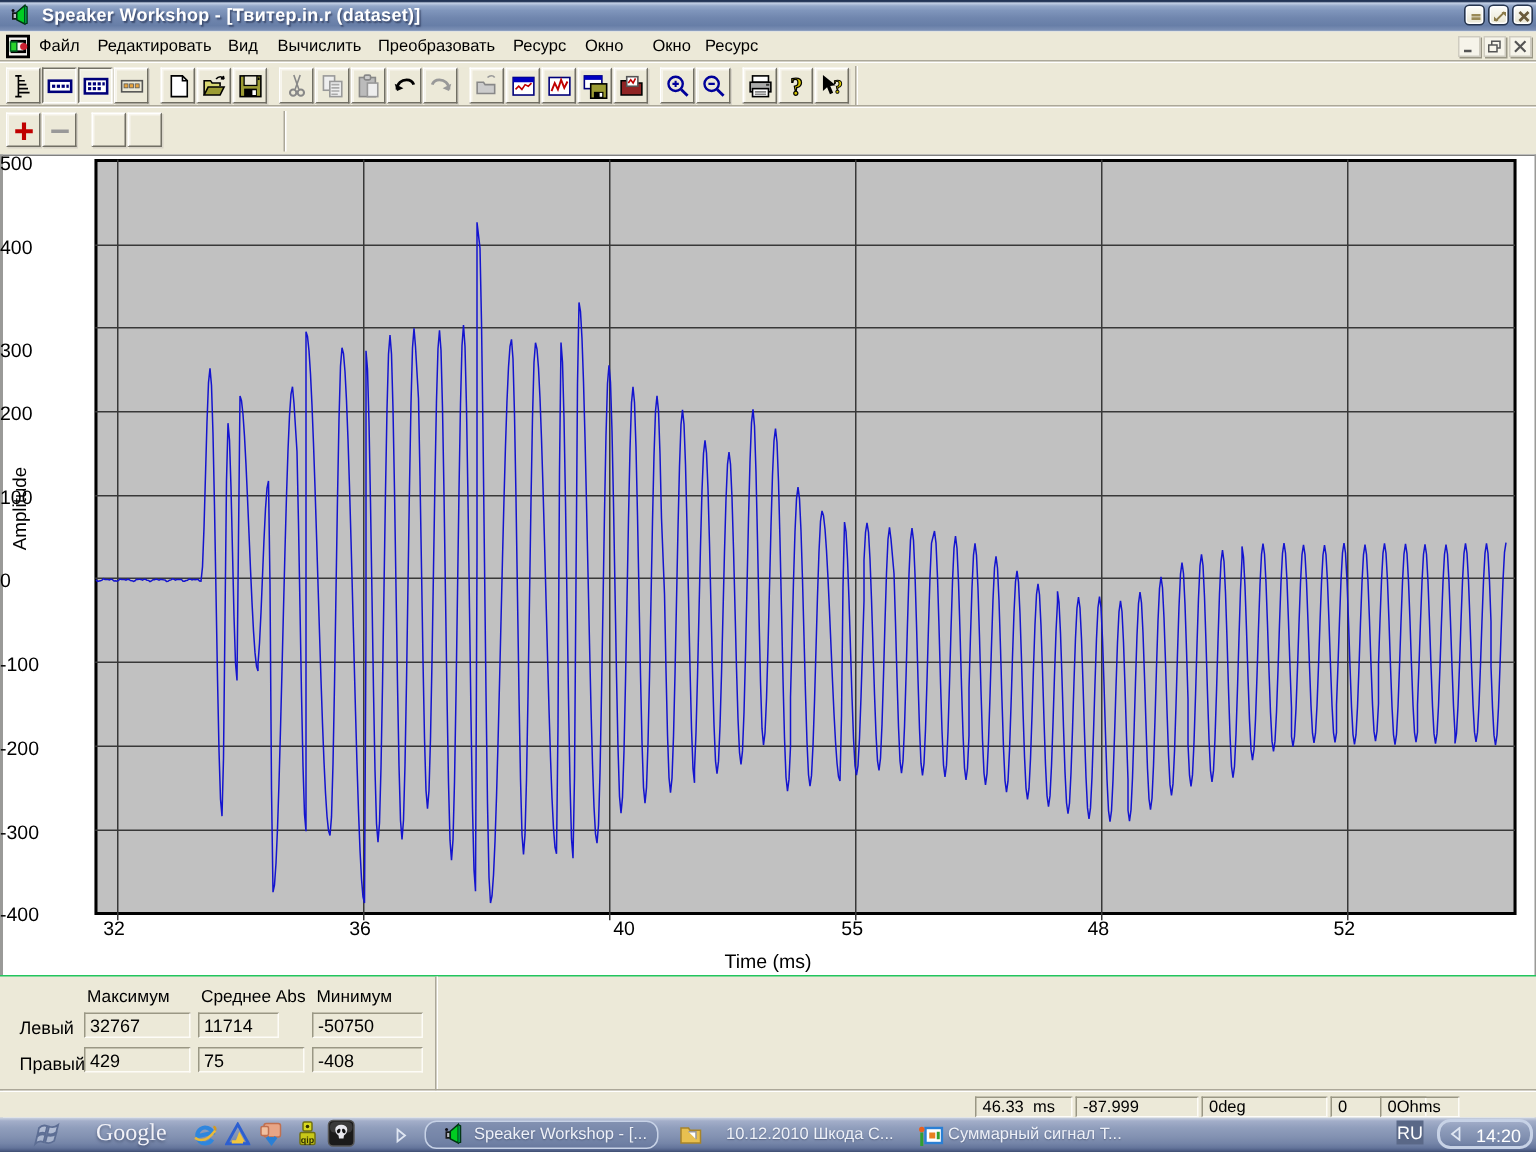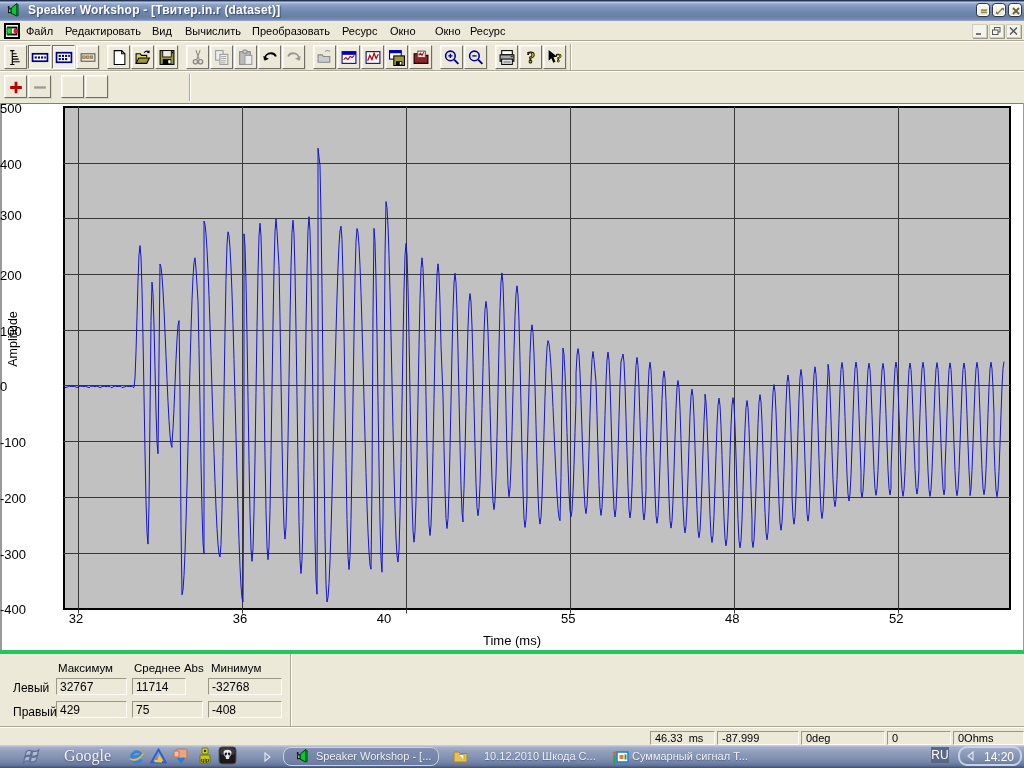--- a/index.html
+++ b/index.html
@@ -29,21 +29,21 @@
 .tbtn.pressed {border-color:#716F64 #fff #fff #716F64;background:#F1EFE2}
 
 #chart {left:0;top:103px;width:1024px;height:547px;background:#fff;border-top:1px solid #808080}
 #plot {left:62.5px;top:1.5px;width:948px;height:504px;background:#C1C1C1;border:2px solid #000}
 .ylab {left:0;width:56px;font-size:13px;line-height:13px;color:#000;position:absolute}
 .xlab {top:611.0px;width:44px;text-align:center;font-size:13px;color:#000;position:absolute}
 #amp {left:-22px;top:332px;width:70px;text-align:center;font-size:12.5px;transform:rotate(-90deg)}
 #timelab {left:462px;top:632.5px;width:100px;text-align:center;font-size:13px}
 #chartsvg {position:absolute;left:0;top:0}
 
-#stats {left:0;top:650px;width:1024px;height:77px;background:#ECE9D8;border-top:4px solid #22c55e}
+#stats {left:0;top:650px;width:1024px;height:77px;background:#ECE9D8;border-top:1px solid #22c55e}
 #stats .hdr {top:8px;font-size:11.5px;color:#000}
 #stats .rl {font-size:12px;color:#000}
 .ibox {height:17px;background:#ECE9D8;border:1px solid;border-color:#9a9784 #fdfcf7 #fdfcf7 #9a9784;
 font-size:12px;color:#000;padding:1px 0 0 3px}
 #vdiv {left:290px;top:0px;width:2px;height:77px;border-left:1px solid #aca899;border-right:1px solid #fff}
 
 #sbar {left:0;top:727px;width:1024px;height:18px;background:#ECE9D8;border-top:1px solid #fff}
 #sbar:before {content:"";position:absolute;left:0;top:-2px;width:1024px;height:1px;background:#aca899}
 .sbox {top:3px;height:14px;border:1px solid;border-color:#9a9784 #fdfcf7 #fdfcf7 #9a9784;
 font-size:11px;padding:0 0 0 4px;color:#000}
@@ -336,59 +336,59 @@
 <line x1="63.5" y1="385.5" x2="1010" y2="385.5"></line>
 <line x1="63.5" y1="441.5" x2="1010" y2="441.5"></line>
 <line x1="63.5" y1="497.5" x2="1010" y2="497.5"></line>
 <line x1="63.5" y1="553.5" x2="1010" y2="553.5"></line>
   </g>
   <polyline points="64,386.6 65,387.6 66,387.3 67,387.2 68,386.7 69,385.8 70,386.4 71,386.4 72,386.3 73,386.6 74,386.1 75,386.4 76,387.3 77,387.2 78,387.5 79,386.9 80,386.0 81,386.3 82,386.3 83,386.3 84,386.7 85,386.1 86,386.3 87,387.0 88,387.1 89,387.6 90,387.2 91,386.2 92,386.4 93,386.1 94,386.3 95,386.8 96,386.1 97,386.2 98,386.8 99,386.9 100,387.7 101,387.3 102,386.5 103,386.5 104,386.0 105,386.3 106,386.8 107,386.2 108,386.3 109,386.5 110,386.6 111,387.6 112,387.5 113,386.8 114,386.6 115,385.9 116,386.2 117,386.7 118,386.2 119,386.4 120,386.4 121,386.4 122,387.5 123,387.5 124,387.0 125,386.9 126,386.0 127,386.1 128,386.6 129,386.2 130,386.5 131,386.3 132,386.2 133,387.3 134,387.4 135,377.9 136,351.9 137,316.5 138,281.1 139,255.1 140,245.6 141,257.0 142,289.3 143,337.8 144,394.9 145,452.0 146,500.4 147,532.8 148,544.1 149,505.7 150,413.1 151,320.5 152,282.1 153,293.6 154,325.0 155,367.9 156,410.8 157,442.2 158,453.7 159,358.9 160,264.0 161,267.1 162,276.3 163,290.9 164,309.9 165,332.0 166,355.7 167,379.4 168,401.6 169,420.6 170,435.1 171,444.3 172,447.4 172,442.6 173,428.8 174,408.3 175,384.0 176,359.7 177,339.2 178,325.4 179,320.6 180,389.1 181,526.2 182,594.8 183,589.9 184,575.5 185,552.4 186,522.0 187,486.0 188,446.6 189,406.0 190,366.5 191,330.5 192,300.1 193,277.1 194,262.7 195,257.8 196,269.0 198,301.2 199,349.2 200,405.9 201,462.6 202,510.7 203,542.8 204,554.1 204,387.6 204,221.1 205,224.3 206,233.9 207,249.4 208,270.3 209,295.8 210,324.8 211,356.3 212,389.1 213,421.8 214,453.3 215,482.4 216,507.8 217,528.7 218,544.2 219,553.8 220,557.0 221,544.6 222,509.4 223,456.6 224,394.4 225,332.2 226,279.4 227,244.1 228,231.8 229,235.8 230,247.8 231,267.1 232,293.0 233,324.3 234,359.7 235,397.5 236,436.3 237,474.1 238,509.5 239,540.8 240,566.7 241,586.0 242,598.0 243,602.0 244,417.9 244,233.8 245,246.2 246,281.7 247,334.9 248,397.6 249,460.3 250,513.5 251,549.0 252,561.4 253,548.6 254,511.9 255,457.1 256,392.4 257,327.7 258,272.8 259,236.1 260,223.3 261,236.1 262,272.6 263,327.1 264,391.5 265,455.9 266,510.5 267,546.9 268,559.7 269,546.8 270,509.8 271,454.5 272,389.3 273,324.1 274,268.8 275,231.9 276,218.9 277,231.1 279,265.8 280,317.8 281,379.0 282,440.3 283,492.2 284,526.9 285,539.1 286,527.0 287,492.4 288,440.7 289,379.6 290,318.6 291,266.9 292,232.3 293,220.2 294,233.6 295,271.9 296,329.2 297,396.8 298,464.4 299,521.8 300,560.1 301,573.5 302,559.9 303,521.3 304,463.4 305,395.1 306,326.8 307,269.0 308,230.3 309,216.7 310,231.1 311,272.0 312,333.2 313,405.5 314,477.7 315,538.9 316,579.9 317,594.2 318,371.2 318,148.2 320,165.4 321,214.6 322,288.3 323,375.1 324,461.9 325,535.6 326,584.8 327,602.0 328,597.3 329,583.4 330,561.0 331,531.3 332,495.7 333,455.9 334,414.1 335,372.3 336,332.6 337,297.0 338,267.2 339,244.8 340,230.9 341,226.2 342,239.3 343,276.5 344,332.2 345,397.9 346,463.6 347,519.3 348,556.5 349,569.6 350,556.6 351,519.6 352,464.3 353,399.0 354,333.8 355,278.4 356,241.5 357,228.5 358,232.7 359,245.3 360,265.6 361,292.6 362,324.9 363,360.9 364,398.8 365,436.7 366,472.7 367,505.0 368,532.0 369,552.3 370,564.9 371,569.2 372,484.0 373,313.6 374,228.4 375,241.5 376,278.8 377,334.5 378,400.3 379,466.1 380,521.9 381,559.1 382,572.2 383,517.9 384,386.9 385,255.9 386,201.6 387,207.8 388,225.8 389,254.4 390,291.7 391,335.2 392,381.9 393,428.5 394,472.0 395,509.3 396,537.9 397,555.9 398,562.1 399,550.0 400,515.4 401,463.7 402,402.8 403,341.8 404,290.1 405,255.6 406,243.5 407,254.8 408,287.2 409,335.7 410,392.9 411,450.0 412,498.5 413,530.9 414,542.2 415,531.4 416,500.6 417,454.4 418,400.0 419,345.6 420,299.4 421,268.6 422,257.8 423,268.3 424,298.4 425,343.5 426,396.6 427,449.7 428,494.8 429,524.9 430,535.5 431,525.1 432,495.7 433,451.6 434,399.6 435,347.6 436,303.6 437,274.1 438,263.8 439,273.9 440,302.5 441,345.5 443,396.1 444,446.8 445,489.7 446,518.4 447,528.5 448,518.8 449,491.1 450,449.7 451,400.9 452,352.0 453,310.6 454,283.0 455,273.2 456,282.7 457,309.7 458,350.0 459,397.6 460,445.2 461,485.5 462,512.4 463,521.9 463,513.2 464,488.5 465,451.4 466,407.7 467,364.1 468,327.0 469,302.3 470,293.6 471,302.0 472,326.1 473,362.2 474,404.7 475,447.2 476,483.2 477,507.3 478,515.7 479,507.6 480,484.3 481,449.6 482,408.6 483,367.6 484,332.8 485,309.6 486,301.4 487,309.4 488,331.9 489,365.7 490,405.5 491,445.4 492,479.1 493,501.7 494,509.6 495,500.6 496,475.0 497,436.6 498,391.3 499,346.0 500,307.6 501,281.9 502,272.9 503,284.0 504,315.0 505,359.9 506,409.7 507,454.6 508,485.6 509,496.7 510,488.7 511,465.8 512,431.6 513,391.2 514,350.9 515,316.7 516,293.8 517,285.8 518,295.0 519,321.2 520,360.3 521,406.6 522,452.8 523,492.0 524,518.2 525,527.4 526,519.6 527,497.7 527,464.8 528,426.1 529,387.4 530,354.5 531,332.6 532,324.8 533,332.4 534,354.0 535,386.4 536,424.5 537,462.6 538,494.9 539,516.5 540,524.1 541,517.1 542,497.2 543,467.5 544,432.4 545,397.2 546,367.5 547,347.6 548,340.6 549,343.7 550,352.7 551,367.0 552,385.6 553,407.4 554,430.7 555,454.0 556,475.7 557,494.3 558,508.7 559,517.7 560,520.7 561,477.5 562,391.2 563,348.0 564,354.4 565,372.7 566,400.1 567,432.4 568,464.7 569,492.1 570,510.4 571,516.8 572,510.4 573,492.2 574,464.9 575,432.7 576,400.6 576,373.3 577,355.0 578,348.6 579,354.9 580,372.8 581,399.6 582,431.1 583,462.7 584,489.4 585,507.3 586,513.6 587,505.5 588,483.1 589,450.6 590,414.5 591,382.0 592,359.5 593,351.5 594,359.6 596,382.3 597,415.2 598,451.7 599,484.5 600,507.3 601,515.4 602,507.3 603,484.6 604,451.9 605,415.5 606,382.7 607,360.1 608,352.0 609,360.2 610,383.0 611,416.1 612,452.8 613,485.9 614,508.8 615,517.0 616,508.9 617,486.3 618,453.6 619,417.3 620,384.7 621,362.0 623,354.0 624,362.1 625,384.9 626,417.7 627,454.3 628,487.1 629,509.9 630,518.0 631,510.1 632,487.8 633,455.6 634,419.9 635,387.7 636,365.4 637,357.4 638,365.5 639,388.0 640,420.6 641,456.8 642,489.4 643,511.9 644,520.0 645,512.2 646,490.3 646,458.6 647,423.6 648,391.9 649,370.0 650,362.2 651,370.2 652,392.6 653,424.9 654,460.7 655,493.0 656,515.4 657,523.3 658,515.8 659,494.7 660,464.1 661,430.2 662,399.6 663,378.5 664,370.9 665,378.7 666,400.5 667,432.0 668,467.0 669,498.5 670,520.4 671,528.1 672,520.8 673,500.4 674,470.8 675,437.9 676,408.3 677,387.8 678,380.5 679,388.1 680,409.2 681,439.8 682,473.7 683,504.2 684,525.4 685,532.9 686,525.8 687,505.9 688,477.0 689,445.0 690,416.2 691,396.3 692,389.2 693,396.5 694,417.1 695,446.9 696,480.0 697,509.8 698,530.4 699,537.7 700,530.6 701,510.7 702,481.9 703,450.0 704,421.2 705,401.3 705,394.2 706,401.5 707,422.1 708,451.9 709,484.9 710,514.6 711,535.2 712,542.5 713,535.4 714,515.3 715,486.4 716,454.2 717,425.3 718,405.3 719,398.1 720,405.4 721,425.9 722,455.6 723,488.5 724,518.1 725,538.6 726,545.9 727,538.6 728,518.0 729,488.3 730,455.3 731,425.6 732,405.0 733,397.7 734,405.1 735,425.9 736,456.0 737,489.5 738,519.6 739,540.4 740,547.8 741,540.5 742,520.1 743,490.6 744,457.8 745,428.2 746,407.8 747,400.5 748,407.8 749,428.2 750,457.6 751,490.4 752,519.8 752,540.2 753,547.5 754,539.9 755,518.7 756,488.1 757,454.1 758,423.5 759,402.3 760,394.7 761,401.9 762,422.0 763,451.1 764,483.4 765,512.5 766,532.7 767,539.8 768,532.2 769,510.6 770,479.5 771,444.9 772,413.8 773,392.3 774,384.6 775,391.8 776,412.0 777,441.2 778,473.7 779,502.9 780,523.1 781,530.3 782,522.6 783,501.1 784,470.0 785,435.4 786,404.3 787,382.7 788,375.0 789,382.4 790,403.1 791,433.0 792,466.2 792,496.1 793,516.8 794,524.2 795,516.6 796,495.1 797,464.1 798,429.6 799,398.6 800,377.1 801,369.5 802,377.0 803,398.0 804,428.5 805,462.2 806,492.6 807,513.7 808,521.2 809,513.6 810,492.1 811,461.2 812,426.8 813,395.8 814,374.4 815,366.8 816,374.3 817,395.3 818,425.7 819,459.5 820,489.9 821,511.0 822,518.5 823,510.9 824,489.5 825,458.6 826,424.3 827,393.4 828,372.0 828,364.3 829,371.4 830,391.1 831,419.7 832,451.4 833,479.9 834,499.6 835,506.7 836,499.5 837,479.5 838,450.6 839,418.5 840,389.6 841,369.6 842,362.4 843,369.3 844,388.5 845,416.3 846,447.1 847,474.9 848,494.1 849,501.0 850,494.1 851,474.8 852,447.0 853,416.0 854,388.2 855,368.9 856,362.0 857,368.7 858,387.6 859,414.8 860,444.9 861,472.2 861,491.0 862,497.7 863,491.0 864,472.4 865,445.4 866,415.5 867,388.5 868,369.8 869,363.2 870,369.7 871,388.0 872,414.5 873,443.9 874,470.4 875,488.8 876,495.3 877,488.8 878,470.5 879,444.1 880,414.7 881,388.3 882,370.0 883,363.4 884,369.9 885,388.2 886,414.6 887,443.8 888,470.2 889,488.4 890,494.9 891,488.4 891,469.9 892,443.3 893,413.7 894,387.0 895,368.6 896,362.0 897,368.7 898,387.3 899,414.2 900,444.1 901,471.1 902,489.7 903,496.3 904,489.8 905,471.3 906,444.6 907,414.9 908,388.2 909,369.7 910,363.1 911,369.6 912,387.8 913,414.0 914,443.2 915,469.4 916,487.6 917,494.1 918,487.5 919,469.2 919,442.8 920,413.5 921,387.1 922,368.8 923,362.2 924,368.9 925,387.5 926,414.4 927,444.2 928,471.1 929,489.7 930,496.4 931,489.7 932,471.2 933,444.4 934,414.6 935,387.8 936,369.2 937,362.6 938,369.1 939,387.5 940,414.0 941,443.4 942,469.9 943,488.2 944,494.8 945,488.2 945,469.9 946,443.5 947,414.2 948,387.8 949,369.5 950,362.9 951,369.5 952,387.9 953,414.5 954,444.1 955,470.7 956,489.1 957,495.7 958,489.1 959,470.7 960,444.1 961,414.5 962,387.9 963,369.5 964,363.0 965,369.5 966,387.9 967,414.5 968,444.1 969,470.7 970,489.1 970,495.6 971,489.0 972,470.5 973,443.8 974,414.2 975,387.4 976,368.9 977,362.3 978,368.9 979,387.2 980,413.8 981,443.2 982,469.7 983,488.1 984,494.6 985,488.1 986,469.7 987,443.1 988,413.7 989,387.2 990,368.8 991,362.2 992,368.9 993,387.6 994,414.5 994,444.4 995,471.4 996,490.1 997,496.7 998,490.0 999,471.3 1000,444.2 1001,414.2 1002,387.1 1003,368.3 1004,361.7" fill="none" stroke="#1414cf" stroke-width="1"></polyline>
 </svg>
 <div id="labels" style="left:0;top:0;width:1024px;height:768px">
 <div class="ylab" style="top:102.0px">500</div>
 <div class="ylab" style="top:157.69px">400</div>
-<div class="ylab" style="top:209px">300</div>
+<div class="ylab" style="top:227px">300</div>
 <div class="ylab" style="top:269.07px">200</div>
 <div class="ylab" style="top:324.76px">100</div>
 <div class="ylab" style="top:380.45px">0</div>
 <div class="ylab" style="top:436.14px">-100</div>
 <div class="ylab" style="top:491.83px">-200</div>
 <div class="ylab" style="top:547.52px">-300</div>
 <div class="ylab" style="top:603.21px">-400</div>
 <div class="xlab" style="left:54.0px">32</div>
 <div class="xlab" style="left:218.05px">36</div>
-<div class="xlab" style="left:362px">40</div>
+<div class="xlab" style="left:394px">40</div>
 <div class="xlab" style="left:546.1500000000001px">55</div>
 <div class="xlab" style="left:710.2px">48</div>
 <div class="xlab" style="left:874.25px">52</div>
 <div id="amp">Amplitude</div>
 <div id="timelab">Time (ms)</div>
 </div>
 
 <div id="stats">
   <span class="hdr" style="left:58px">Максимум</span>
   <span class="hdr" style="left:134px">Среднее Abs</span>
   <span class="hdr" style="left:211px">Минимум</span>
   <span class="rl" style="left:13px;top:27px">Левый</span>
   <span class="rl" style="left:13px;top:51px">Правый</span>
   <div class="ibox" style="left:56px;top:24px;width:71px">32767</div>
   <div class="ibox" style="left:132px;top:24px;width:54px">11714</div>
-  <div class="ibox" style="left:208px;top:24px;width:74px">-32768</div>
+  <div class="ibox" style="left:208px;top:24px;width:74px">-50750</div>
   <div class="ibox" style="left:56px;top:47px;width:71px">429</div>
   <div class="ibox" style="left:132px;top:47px;width:71px">75</div>
   <div class="ibox" style="left:208px;top:47px;width:74px">-408</div>
   <div id="vdiv"></div>
 </div>
 
 <div id="sbar">
       <div class="sbox" style="left:650px;width:65px">46.33&nbsp; ms</div>
 <div class="sbox" style="left:717px;width:82px">-87.999</div>
 <div class="sbox" style="left:801px;width:84px">0deg</div>
 <div class="sbox" style="left:887px;width:64px">0</div>
-<div class="sbox" style="left:953px;width:71px">0Ohms</div>
+<div class="sbox" style="left:920px;width:53px">0Ohms</div>
     </div>
 
 <div id="task">
   <svg width="26" height="22" viewBox="0 0 26 22" style="position:absolute;left:22px;top:0px">
     <g fill="rgba(214,222,238,.5)" stroke="#5d6e94" stroke-width="1.2">
       <path d="M4 7q2.5-2.5 5.5-1.2l-1.2 4.8Q5.5 9.3 3 11.6z"></path>
           <path d="M10.7 6q3 1.3 6-1l-1.2 4.8q-3 2.3-6 1z"></path>
       <path d="M2.7 12.8q2.5-2.5 5.5-1.2L7 16.4q-3-1.3-5.5 1.2z"></path>
           <path d="M9.4 11.8q3 1.3 6-1l-1.3 4.8q-3 2.3-6 1z"></path>
     </g>

